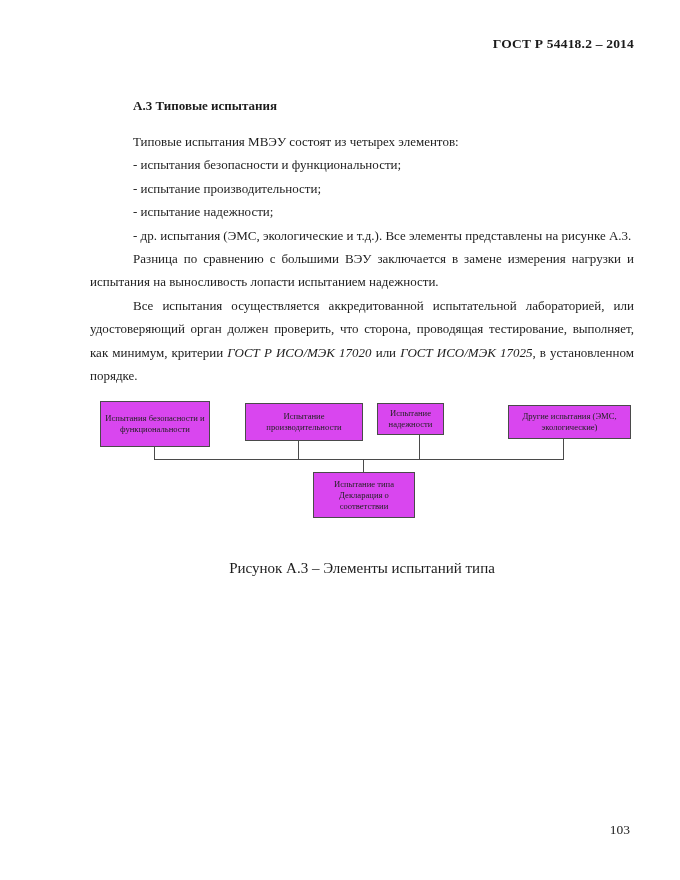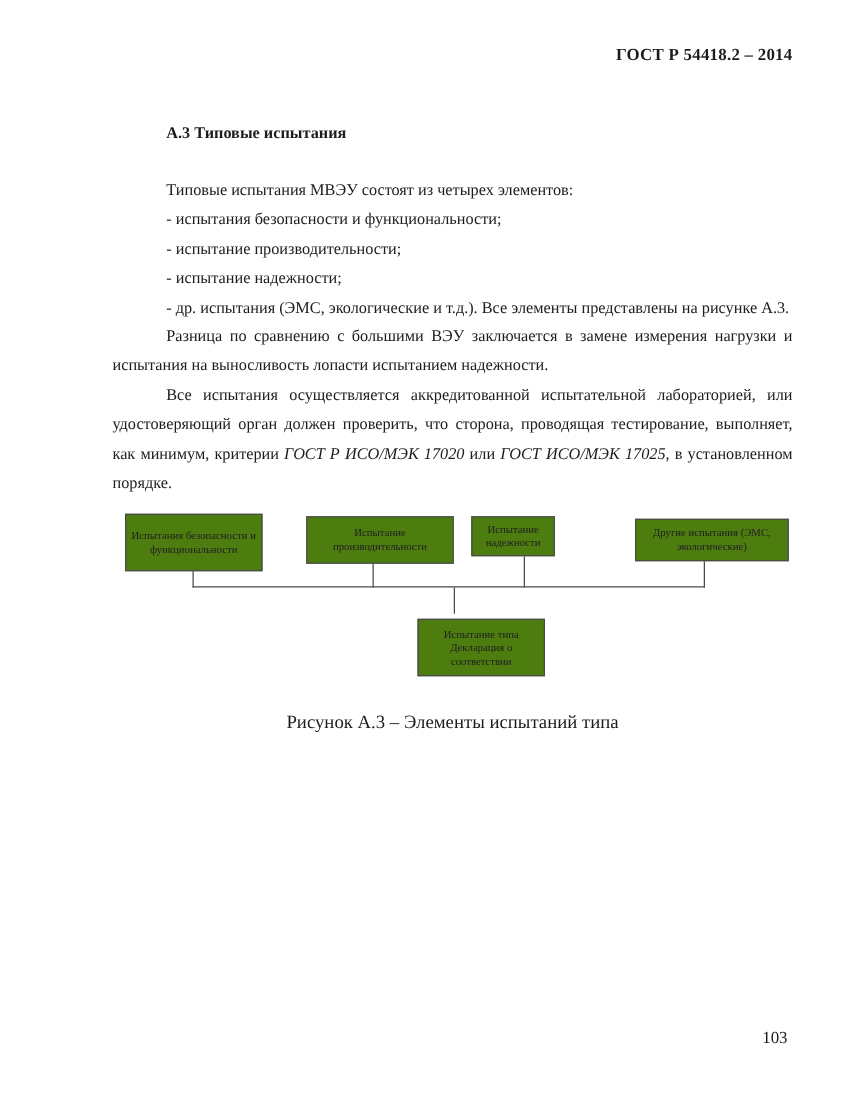--- a/index.html
+++ b/index.html
@@ -27,31 +27,31 @@
     text-indent:43px;
   }
 
   p.body {
     font-size:13px;
     line-height:23.4px;
     margin:0;
     text-indent:43px;
     text-align:justify;
   }
-  p.first { margin-top:26px; }
+  p.first { margin-top:16px; }
 
   .diagram {
     position:relative;
     height:150px;
     margin-top:8px;
   }
   .dbox {
     position:absolute;
     border:1px solid #4a4a4a;
-    background:#4d7c0f;
+    background:#d946ef;
     font-size:8.6px;
     line-height:1.3;
     text-align:center;
     display:flex;
     align-items:center;
     justify-content:center;
     padding:2px 3px;
     box-sizing:border-box;
     color:#222;
   }
@@ -93,20 +93,20 @@
     <div class="dbox" style="left:287px; top:8px; width:67px; height:32px;">Испытание надежности</div>
     <div class="dbox" style="left:418px; top:10px; width:123px; height:34px;">Другие испытания (ЭМС, экологические)</div>
 
     <div class="cline" style="left:64px;  top:52px; width:1px; height:13px;"></div>
     <div class="cline" style="left:208px; top:46px; width:1px; height:19px;"></div>
     <div class="cline" style="left:329px; top:40px; width:1px; height:25px;"></div>
     <div class="cline" style="left:473px; top:44px; width:1px; height:21px;"></div>
     <div class="cline" style="left:64px;  top:64px; width:410px; height:1px;"></div>
     <div class="cline" style="left:273px; top:65px; width:1px; height:21px;"></div>
 
-    <div class="dbox" style="left:223px; top:90px; width:102px; height:46px;margin-left:21px;">Испытание типа Декларация о соответствии</div>
+    <div class="dbox" style="left:223px; top:77px; width:102px; height:46px;">Испытание типа Декларация о соответствии</div>
   </div>
 
   <p class="caption">Рисунок А.3 – Элементы испытаний типа</p>
 
 </div>
 
 <div class="page-number">103</div>
 
 </body></html>

